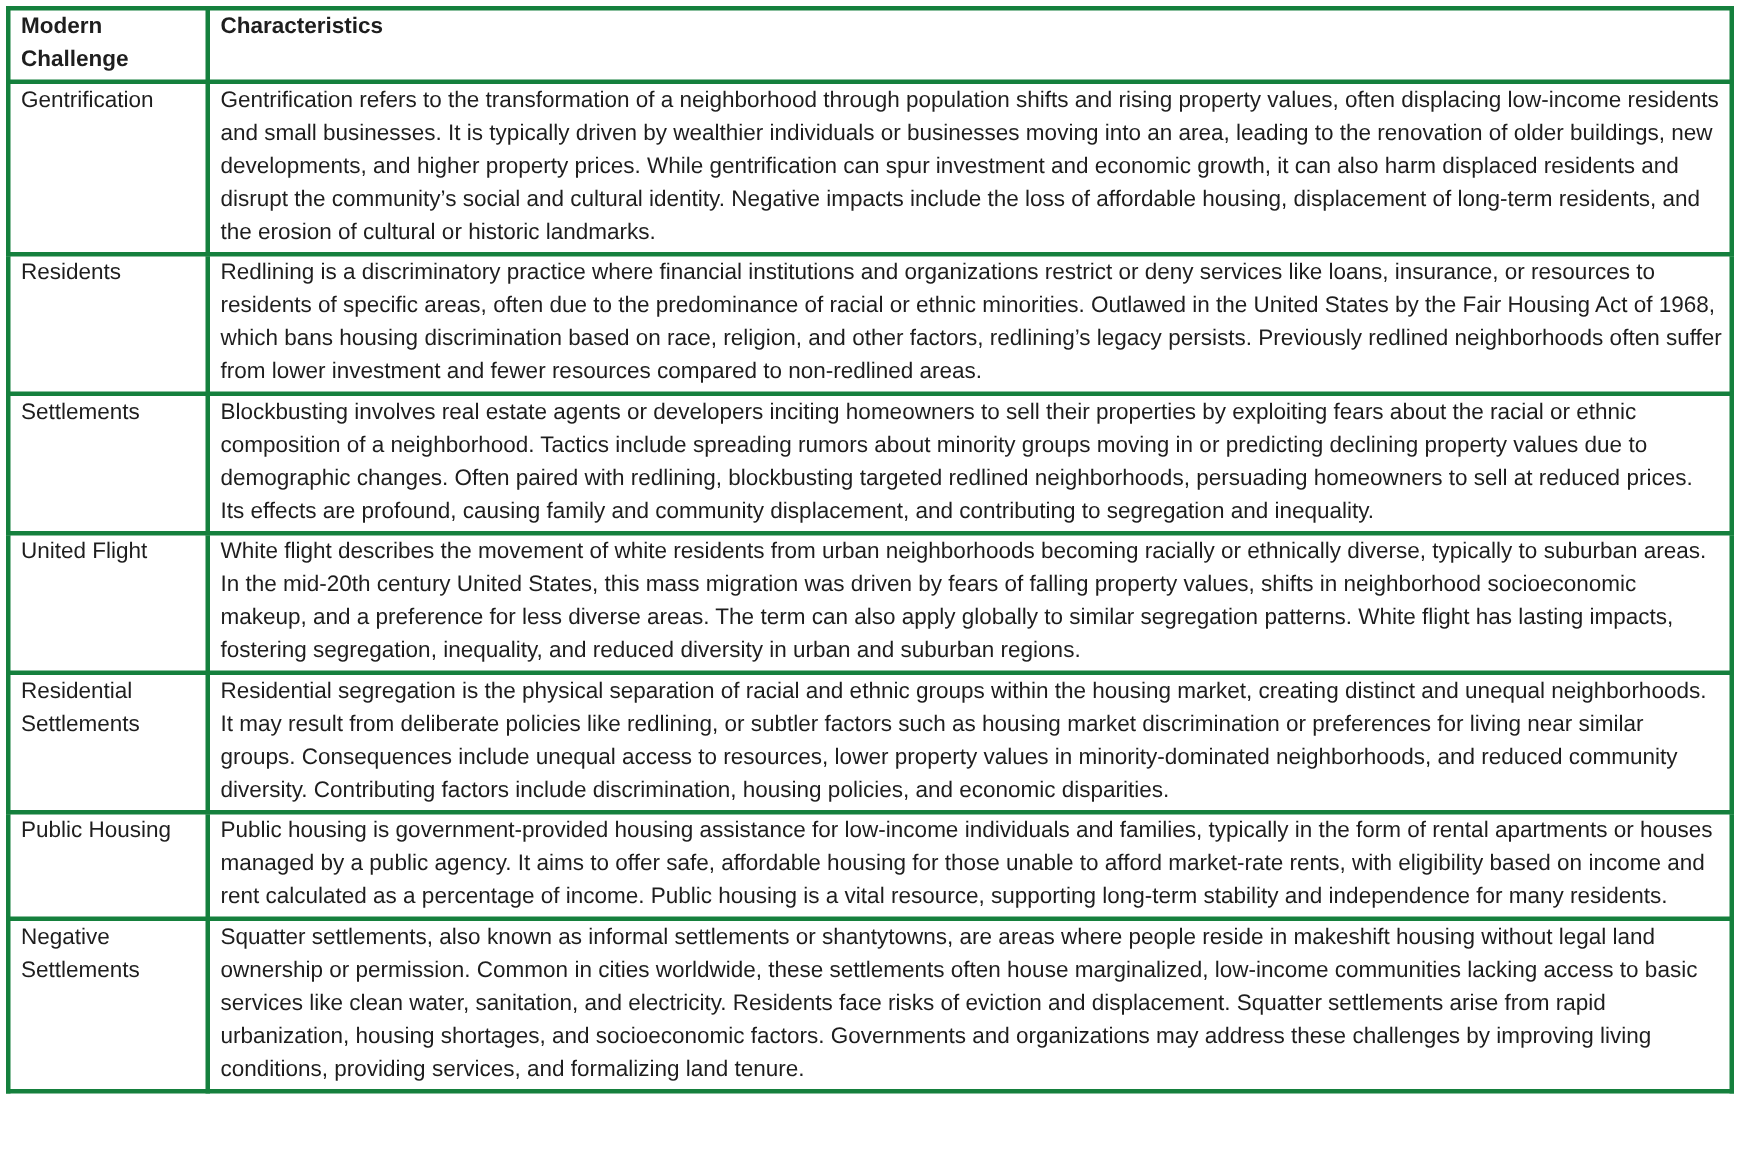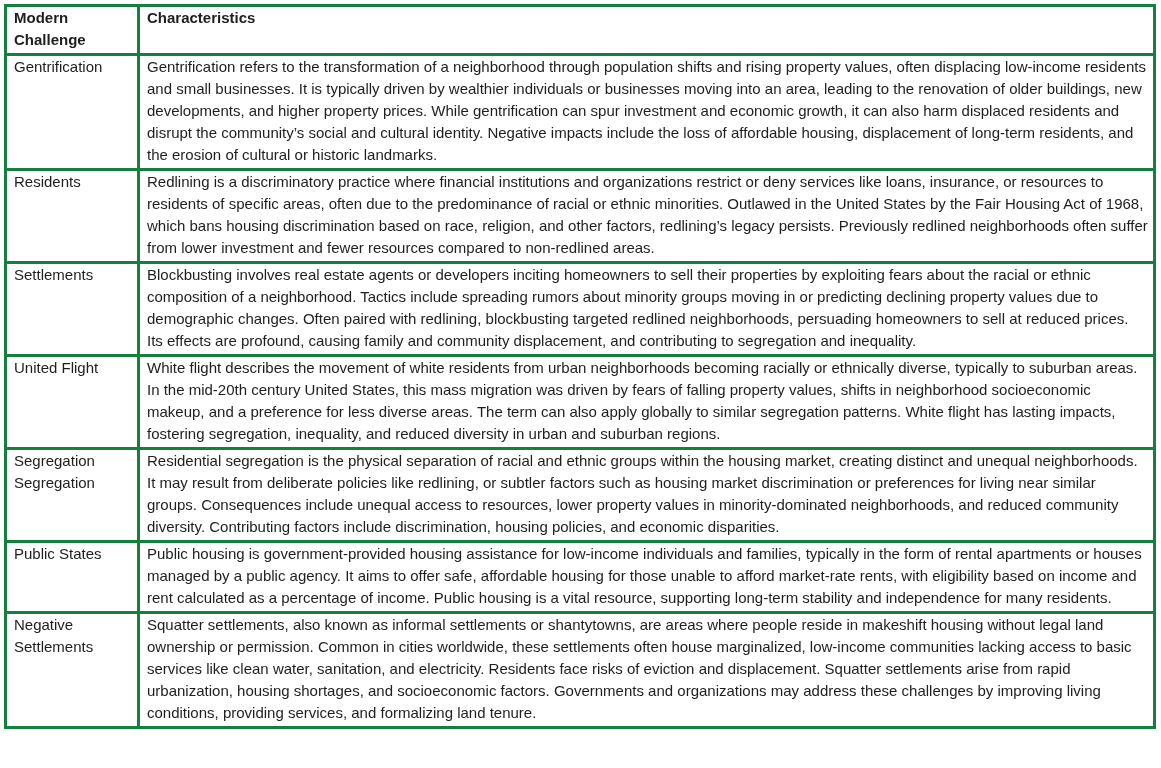--- a/index.html
+++ b/index.html
@@ -65,25 +65,25 @@
       </tr>
       <tr>
         <td>Settlements</td>
         <td>Blockbusting involves real estate agents or developers inciting homeowners to sell their properties by exploiting fears about the racial or ethnic composition of a neighborhood. Tactics include spreading rumors about minority groups moving in or predicting declining property values due to demographic changes. Often paired with redlining, blockbusting targeted redlined neighborhoods, persuading homeowners to sell at reduced prices. Its effects are profound, causing family and community displacement, and contributing to segregation and inequality.</td>
       </tr>
       <tr>
         <td>United Flight</td>
         <td>White flight describes the movement of white residents from urban neighborhoods becoming racially or ethnically diverse, typically to suburban areas. In the mid-20th century United States, this mass migration was driven by fears of falling property values, shifts in neighborhood socioeconomic makeup, and a preference for less diverse areas. The term can also apply globally to similar segregation patterns. White flight has lasting impacts, fostering segregation, inequality, and reduced diversity in urban and suburban regions.</td>
       </tr>
       <tr>
-        <td>Segregation Segregation</td>
+        <td>Residential Settlements</td>
         <td>Residential segregation is the physical separation of racial and ethnic groups within the housing market, creating distinct and unequal neighborhoods. It may result from deliberate policies like redlining, or subtler factors such as housing market discrimination or preferences for living near similar groups. Consequences include unequal access to resources, lower property values in minority-dominated neighborhoods, and reduced community diversity. Contributing factors include discrimination, housing policies, and economic disparities.</td>
       </tr>
       <tr>
-        <td>Public States</td>
+        <td>Public Housing</td>
         <td>Public housing is government-provided housing assistance for low-income individuals and families, typically in the form of rental apartments or houses managed by a public agency. It aims to offer safe, affordable housing for those unable to afford market-rate rents, with eligibility based on income and rent calculated as a percentage of income. Public housing is a vital resource, supporting long-term stability and independence for many residents.</td>
       </tr>
       <tr>
         <td>Negative Settlements</td>
         <td>Squatter settlements, also known as informal settlements or shantytowns, are areas where people reside in makeshift housing without legal land ownership or permission. Common in cities worldwide, these settlements often house marginalized, low-income communities lacking access to basic services like clean water, sanitation, and electricity. Residents face risks of eviction and displacement. Squatter settlements arise from rapid urbanization, housing shortages, and socioeconomic factors. Governments and organizations may address these challenges by improving living conditions, providing services, and formalizing land tenure.</td>
       </tr>
     </tbody>
   </table>
 </div>
 

